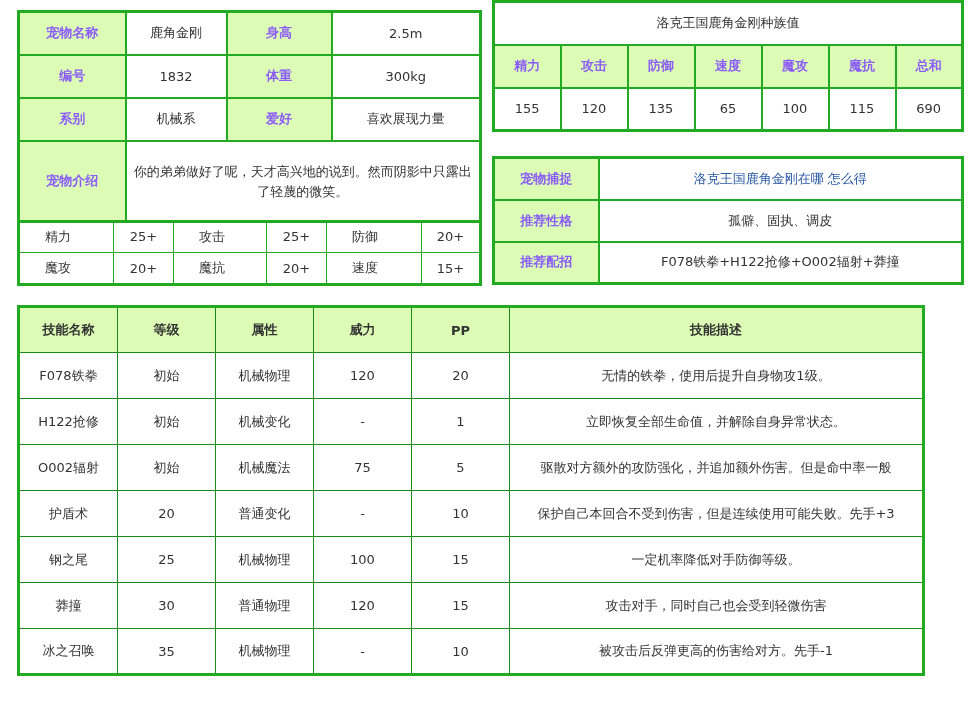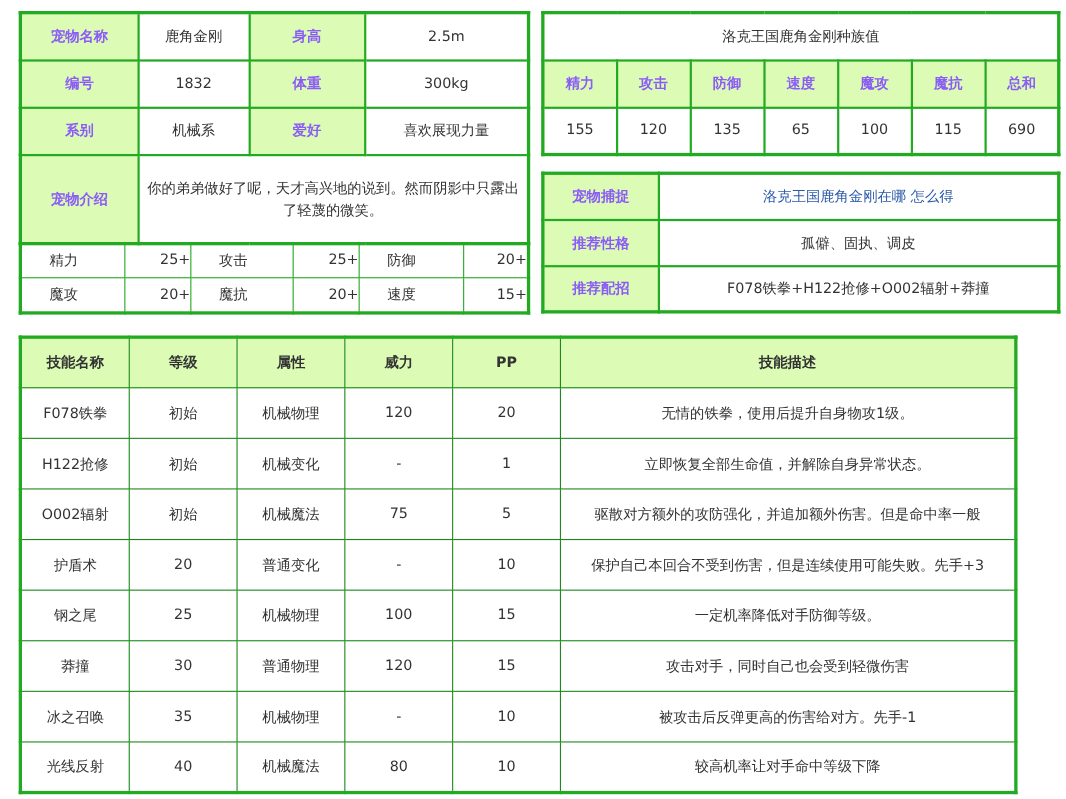--- a/index.html
+++ b/index.html
@@ -13,23 +13,23 @@
   .hl { background: #dcfcb6; font-weight: bold; color: #8b5cf6; }
 
   #info { left: 17px; top: 10px; width: 465px; border: 3px solid #22aa22; }
   #info td { border: 2px solid #22aa22; height: 43px; }
   #info tr.intro td { height: 81px; }
   #info td.intro-text { text-align: center; padding: 12px 2px; line-height: 20px; vertical-align: top; padding-top: 20px; }
 
   #stats { left: 17px; top: 220px; width: 465px; border: 3px solid #22aa22; border-top: none; }
   #stats td { border: 1px solid #22aa22; height: 32px; }
   #stats td.sl { text-align: left; padding-left: 25px; }
-  #stats td.sv { text-align: right; padding-left: 0; }
-
-  #race { left: 492px; top: 10px; width: 472px; border: 3px solid #22aa22; }
+  #stats td.sv { text-align: center; padding-left: 0; }
+
+  #race { left: 492px; top: 0; width: 472px; border: 3px solid #22aa22; }
   #race td { border: 2px solid #22aa22; height: 43px; }
   #race td.title { font-weight: normal; }
 
   #extra { left: 492px; top: 156px; width: 472px; border: 3px solid #22aa22; }
   #extra td { border: 2px solid #22aa22; height: 42px; }
   .link { color: #2b5aa8; }
 
   #skills { left: 17px; top: 305px; width: 908px; border: 3px solid #22aa22; }
   #skills td, #skills th { border: 1px solid #1a8a1a; height: 46px; }
   #skills th { font-weight: bold; background: #dcfcb6; }
@@ -215,22 +215,14 @@
         <td>攻击对手，同时自己也会受到轻微伤害</td>
       </tr>
       <tr>
         <td>冰之召唤</td>
         <td>35</td>
         <td>机械物理</td>
         <td>-</td>
         <td>10</td>
         <td>被攻击后反弹更高的伤害给对方。先手-1</td>
       </tr>
-      <tr>
-        <td>光线反射</td>
-        <td>40</td>
-        <td>机械魔法</td>
-        <td>80</td>
-        <td>10</td>
-        <td>较高机率让对手命中等级下降</td>
-      </tr>
     </tbody>
 </table>
 
 </body></html>

